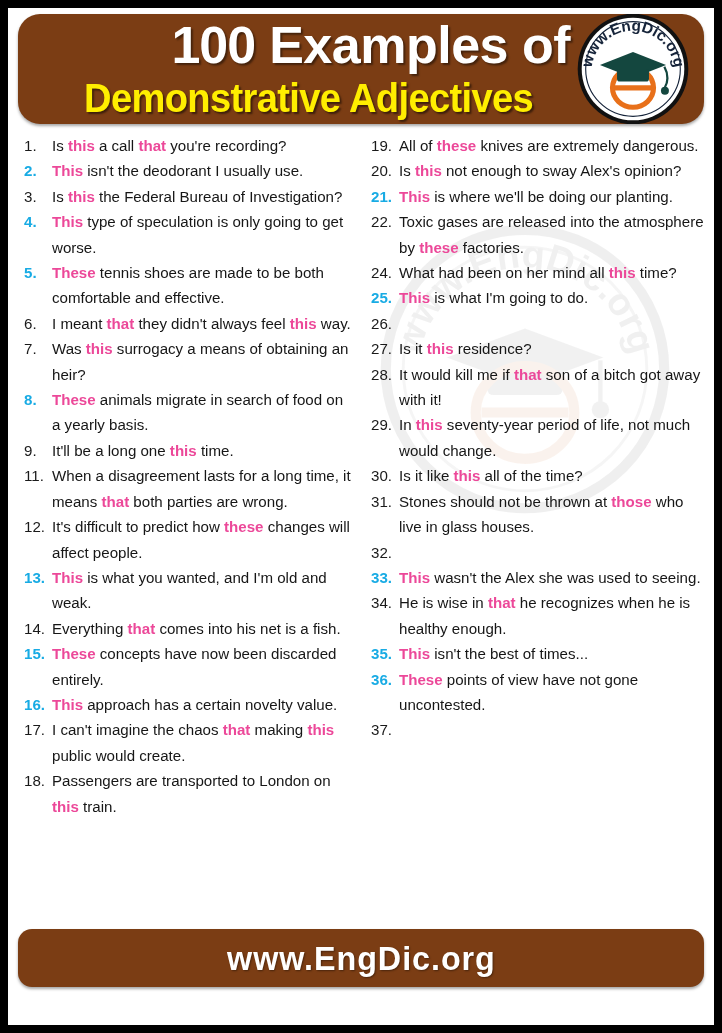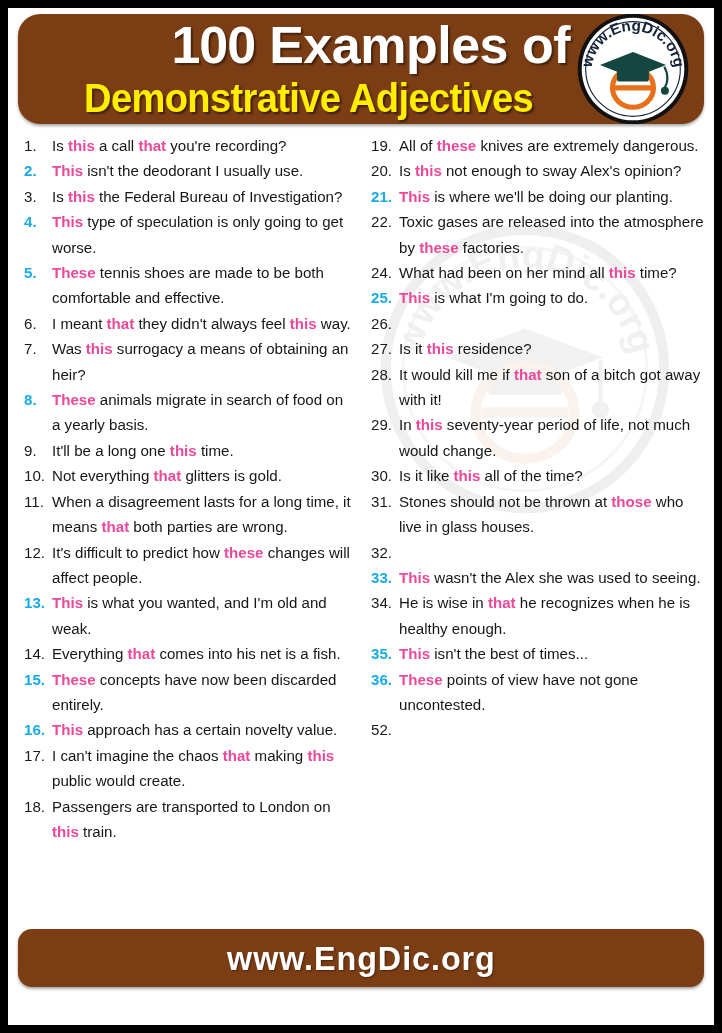--- a/index.html
+++ b/index.html
@@ -237,24 +237,20 @@
           </div>
           <div class="item hl">
             <span class="num">8.</span>
             <span class="txt"><b>These</b> animals migrate in search of food on a yearly basis.</span>
           </div>
           <div class="item">
             <span class="num">9.</span>
             <span class="txt">It'll be a long one <b>this</b> time.</span>
           </div>
           <div class="item">
-            <span class="num">10.</span>
-            <span class="txt">Not everything <b>that</b> glitters is gold.</span>
-          </div>
-          <div class="item">
             <span class="num">11.</span>
             <span class="txt">When a disagreement lasts for a long time, it means <b>that</b> both parties are wrong.</span>
           </div>
           <div class="item">
             <span class="num">12.</span>
             <span class="txt">It's difficult to predict how <b>these</b> changes will affect people.</span>
           </div>
           <div class="item hl">
             <span class="num">13.</span>
             <span class="txt"><b>This</b> is what you wanted, and I'm old and weak.</span>
@@ -341,21 +337,21 @@
           </div>
           <div class="item hl">
             <span class="num">35.</span>
             <span class="txt"><b>This</b> isn't the best of times...</span>
           </div>
           <div class="item hl">
             <span class="num">36.</span>
             <span class="txt"><b>These</b> points of view have not gone uncontested.</span>
           </div>
           <div class="item">
-            <span class="num">52.</span>
+            <span class="num">37.</span>
           </div>
         </div>
     </div>
 
     <div class="footer">
       <div class="footer-text">www.EngDic.org</div>
     </div>
 
   </div>
 </div>

